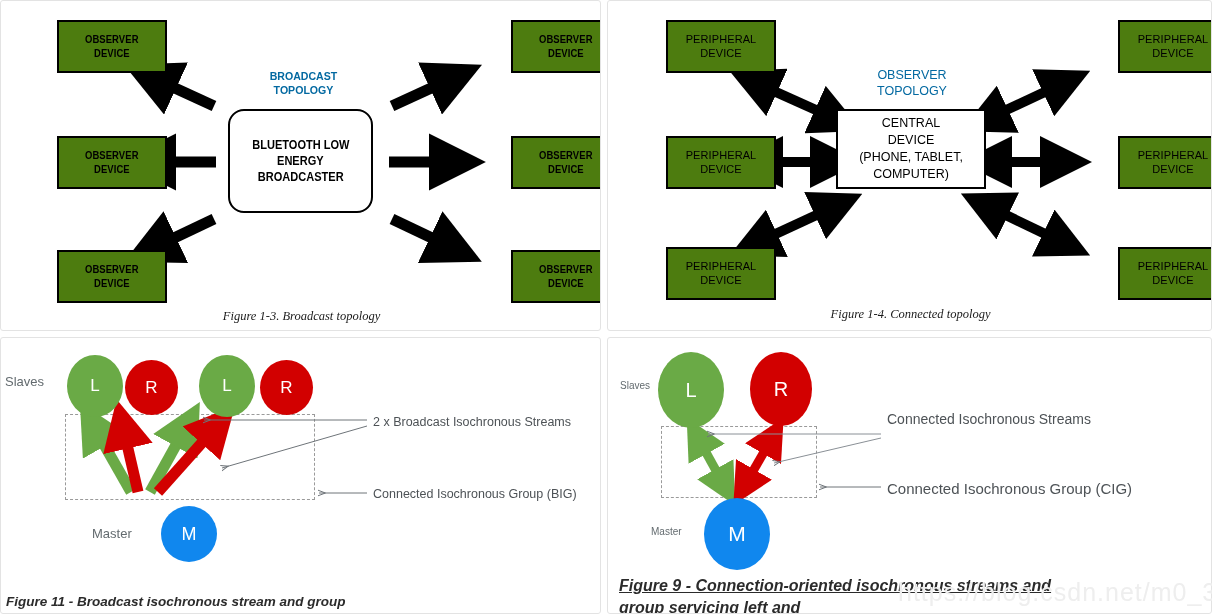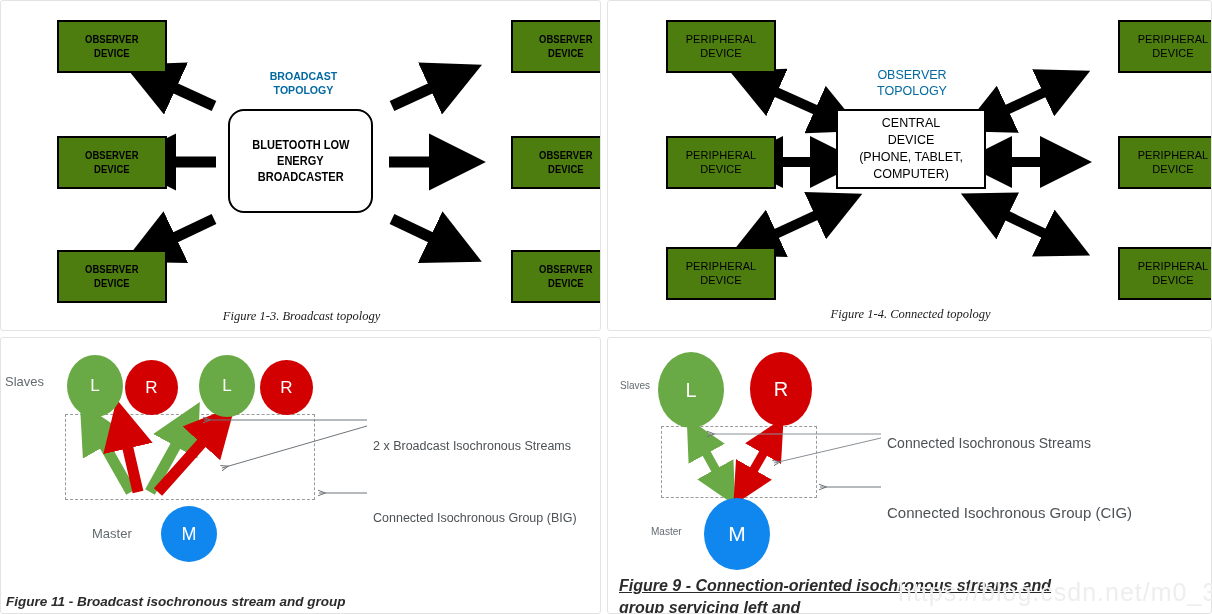--- a/index.html
+++ b/index.html
@@ -98,21 +98,20 @@
   .dashbox {
     position: absolute;
     border: 1.3px dashed #9a9a9a;
     background: transparent;
   }
   .anno {
     position: absolute;
     color: #4d5256;
     font-family: "Liberation Sans", sans-serif;
     white-space: nowrap;
-    margin-top: 24px;
   }
   .bottom-caption {
     position: absolute;
     font-family: "Liberation Sans", sans-serif;
     font-style: italic;
     font-weight: 700;
     color: #2b2b2b;
     line-height: 1.35;
   }
   .watermark {

